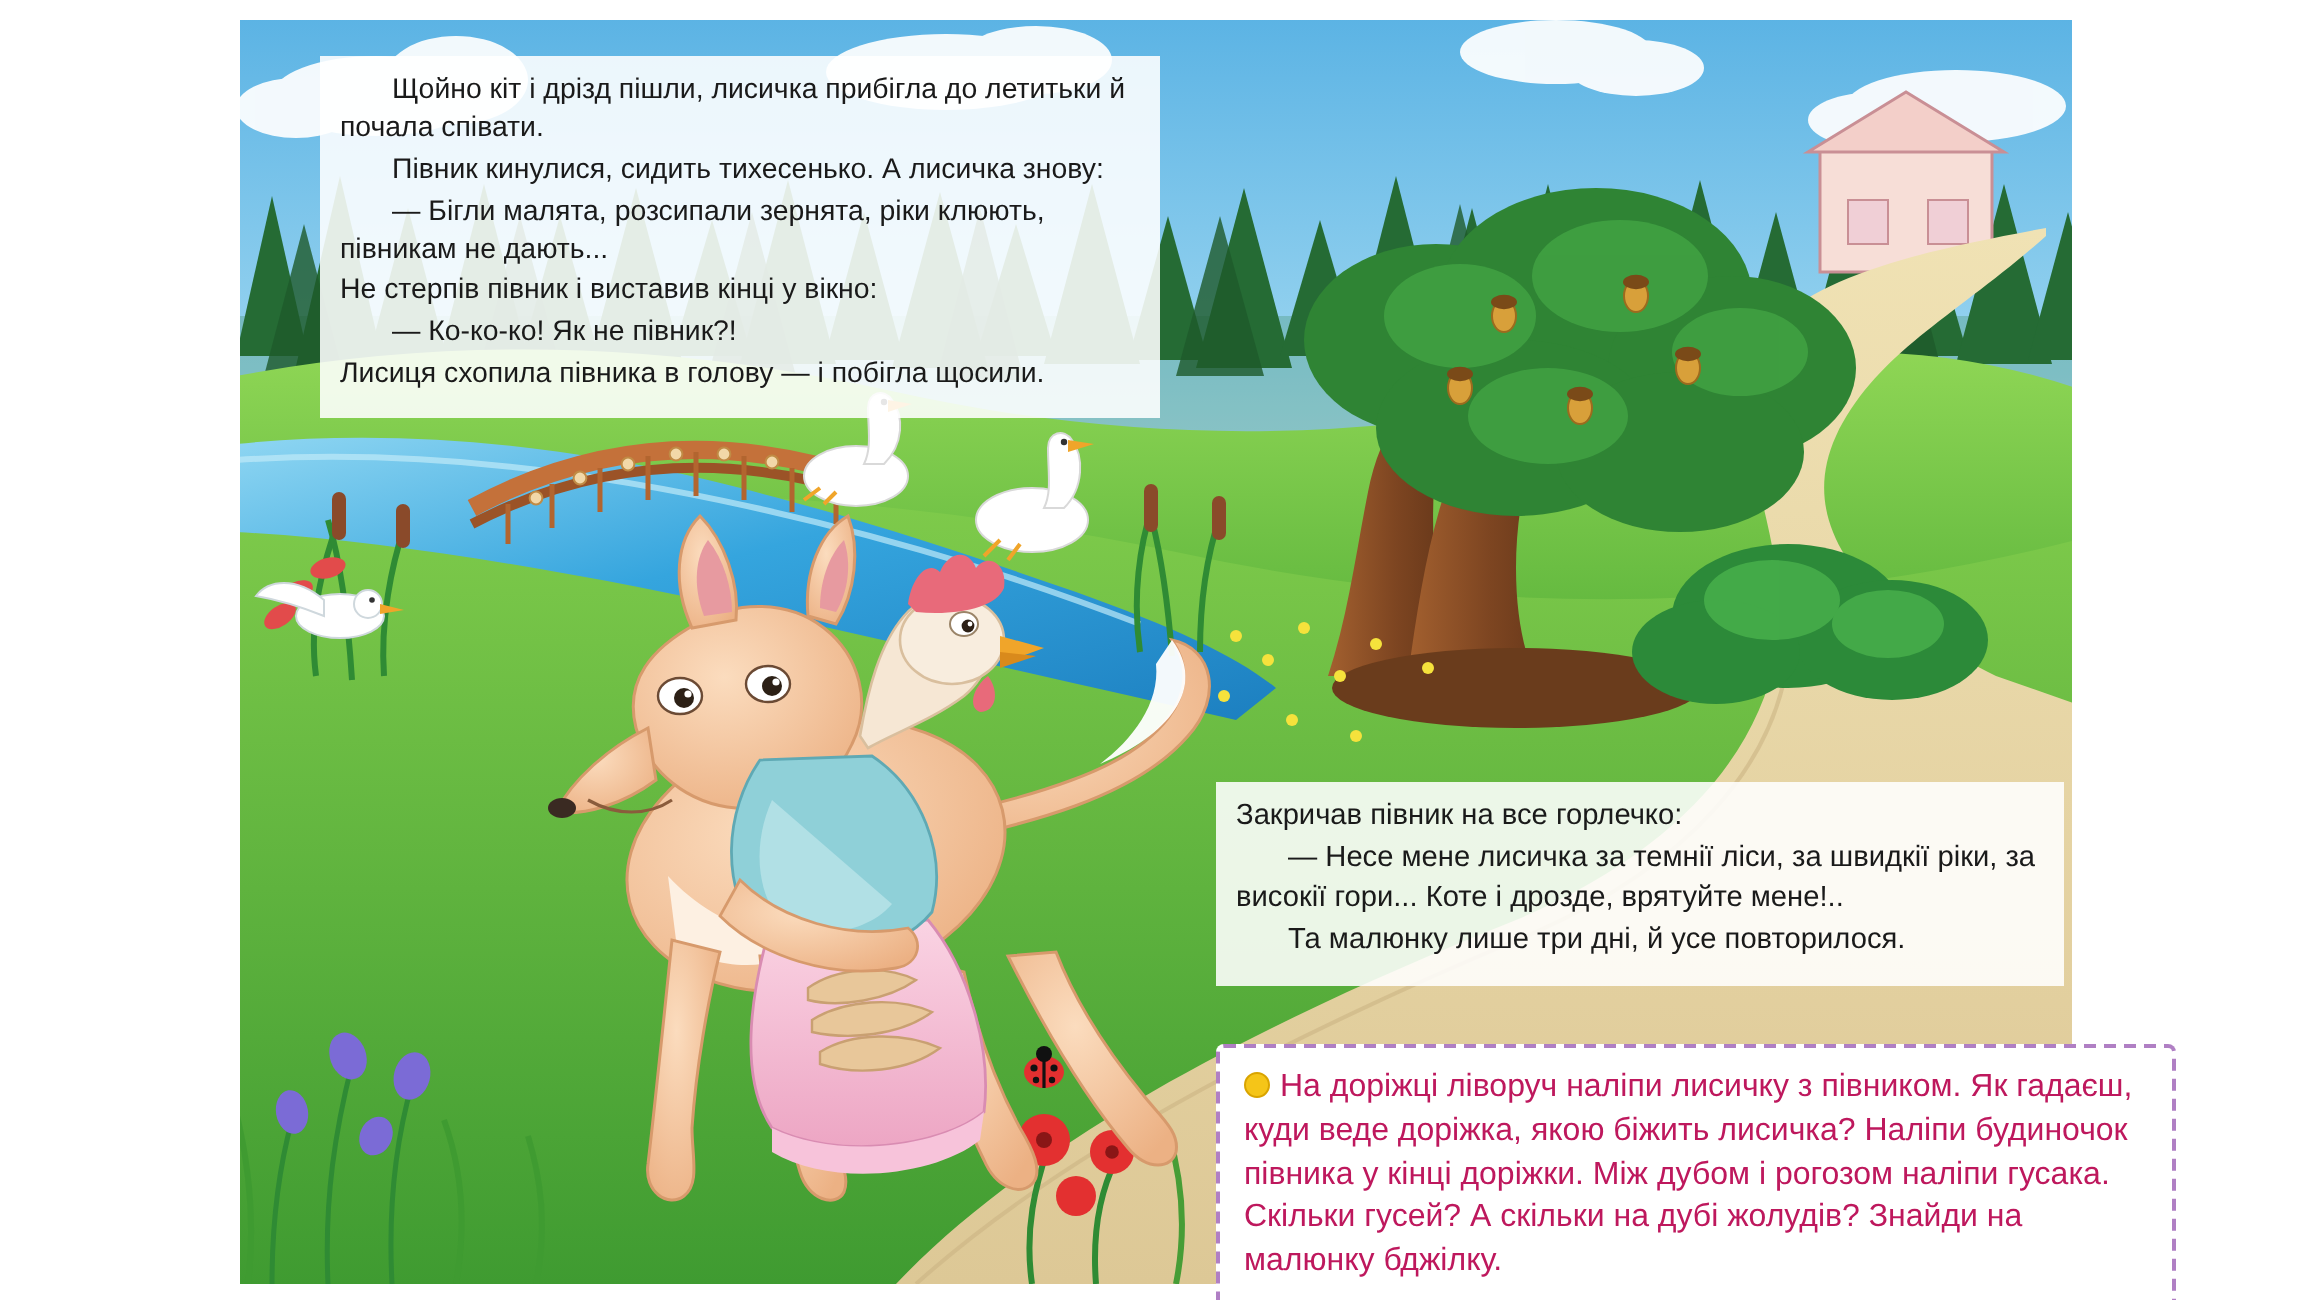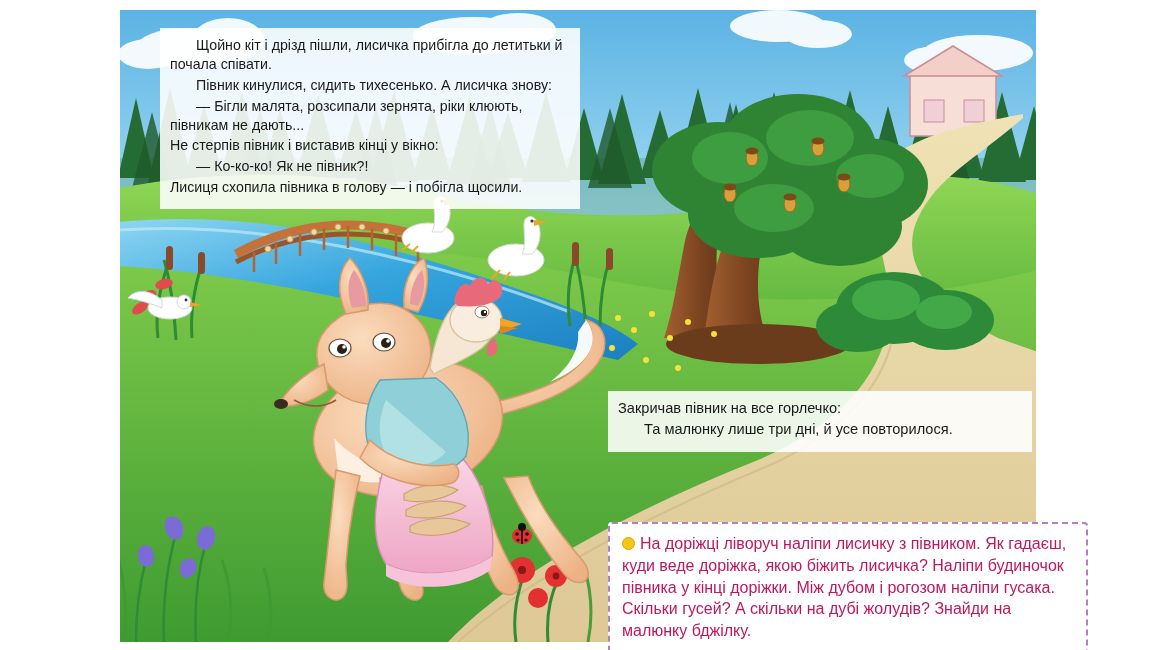--- a/index.html
+++ b/index.html
@@ -499,20 +499,21 @@
     <p class="ind">Щойно кіт і дрізд пішли, лисичка прибігла до летить­ки й почала співати.</p>
     <p class="ind">Півник кинулися, сидить тихесенько. А лисичка знову:</p>
     <p class="dash">— Бігли малята, розсипали зернята, ріки клюють, півникам не дають...</p>
     <p>Не стерпів півник і виставив кінці у вікно:</p>
     <p class="dash">— Ко-ко-ко! Як не півник?!</p>
     <p>Лисиця схопила півника в голову — і побігла щосили.</p>
   </div>
 
   <div class="textbox" id="text-right">
     <p>Закричав півник на все горлечко:</p>
+    <p class="dash">— Несе мене лисичка за темнії ліси, за швидкії ріки, за високії гори... Коте і дрозде, врятуйте мене!..</p>
     <p class="ind">Та малюнку лише три дні, й усе повторилося.</p>
   </div>
 
   <div id="task-box">
     <p><span class="bullet"></span><span>На доріжці ліворуч наліпи лисичку з півником. Як гадаєш, куди веде доріжка, якою біжить лисичка? Наліпи будиночок півника у кінці доріжки. Між дубом і рогозом наліпи гусака. Скільки гусей? А скільки на дубі жолудів? Знайди на малюнку бджілку.</span></p>
   </div>
 
 </div>
 
 </body></html>

